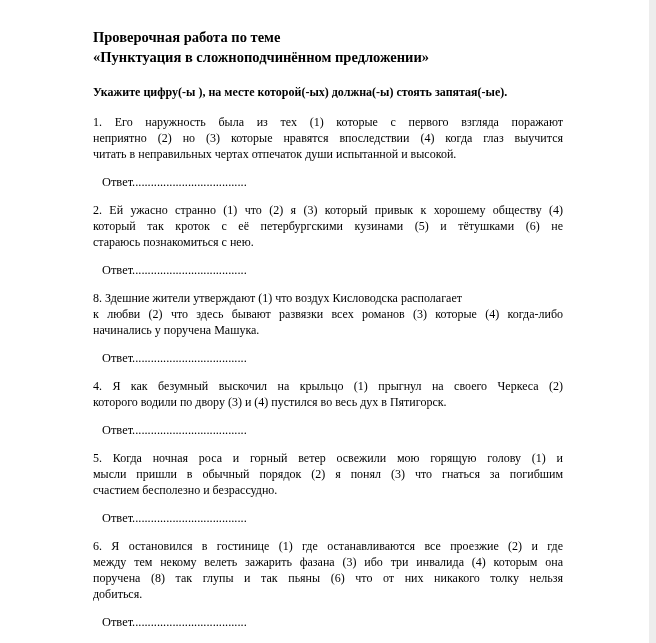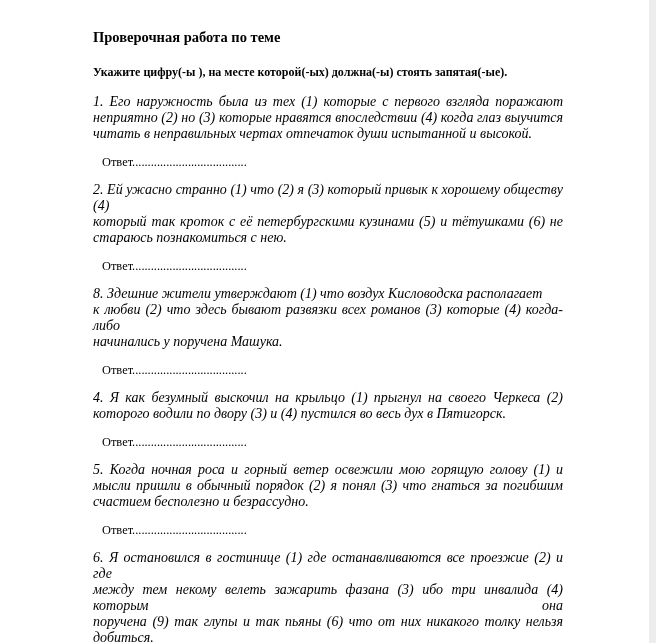--- a/index.html
+++ b/index.html
@@ -40,23 +40,22 @@
     font-weight: bold;
     font-size: 12px;
     line-height: 16px;
     white-space: nowrap;
   }
   .questions {
     margin-top: 14px;
   }
   .q-para {
     margin: 0 0 12px 0;
-    font-size: 14px;
+    font-size: 12px;
     line-height: 16px;
-    font-style: italic;
   }
   .qline {
     text-align: justify;
   }
   .qline.just {
     text-align-last: justify;
   }
   .answer-line {
     margin: 0 0 12px 9px;
     font-size: 12.4px;
@@ -65,20 +64,21 @@
 </style>
 </head>
 <body>
 
 <div class="page-edge"></div>
 
 <main class="content">
 
   <header class="doc-title">
     <div>Проверочная работа по теме</div>
+    <div>«Пунктуация в сложноподчинённом предложении»</div>
   </header>
 
   <p class="instruction">Укажите цифру(-ы ), на месте которой(-ых) должна(-ы) стоять запятая(-ые).</p>
 
   <section class="questions">
   <div class="q-block">
     <div class="q-para">
           <div class="qline just">1. Его наружность была из тех (1) которые с первого взгляда поражают</div>
           <div class="qline just">неприятно (2) но (3) которые нравятся впоследствии (4) когда глаз выучится</div>
           <div class="qline">читать в неправильных чертах отпечаток души испытанной и высокой.</div>
@@ -118,20 +118,20 @@
           <div class="qline just">мысли пришли в обычный порядок (2) я понял (3) что гнаться за погибшим</div>
           <div class="qline">счастием бесполезно и безрассудно.</div>
         </div>
     <div class="answer-line">Ответ.....................................</div>
   </div>
 
   <div class="q-block">
     <div class="q-para">
           <div class="qline just">6. Я остановился в гостинице (1) где останавливаются все проезжие (2) и где</div>
           <div class="qline just">между тем некому велеть зажарить фазана (3) ибо три инвалида (4) которым она</div>
-          <div class="qline just">поручена (9) так глупы и так пьяны (6) что от них никакого толку нельзя</div>
+          <div class="qline just">поручена (8) так глупы и так пьяны (6) что от них никакого толку нельзя</div>
           <div class="qline">добиться.</div>
         </div>
     <div class="answer-line">Ответ.....................................</div>
   </div>
 </section>
 
 </main>
 
 </body></html>

